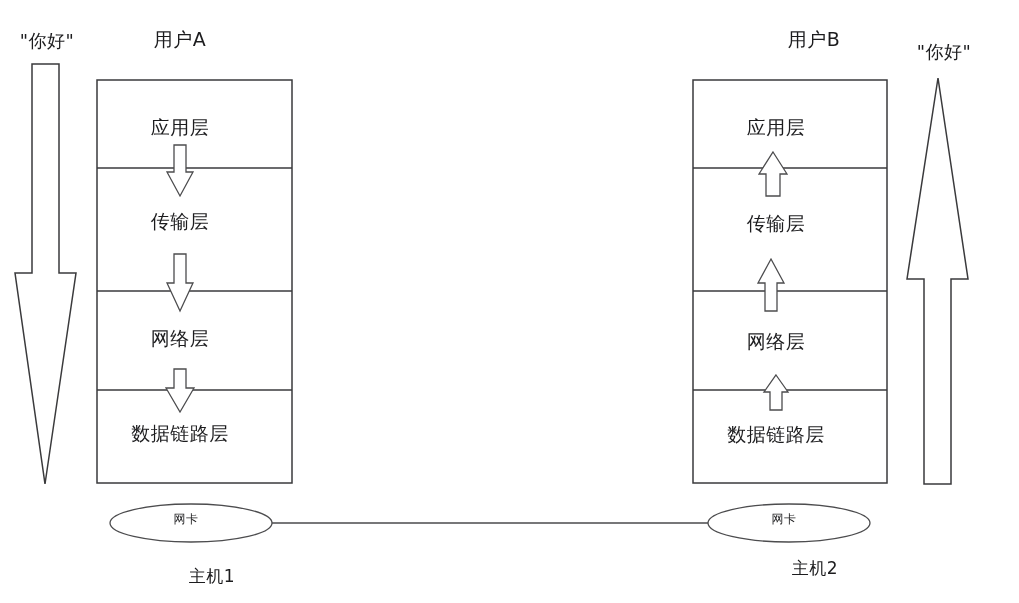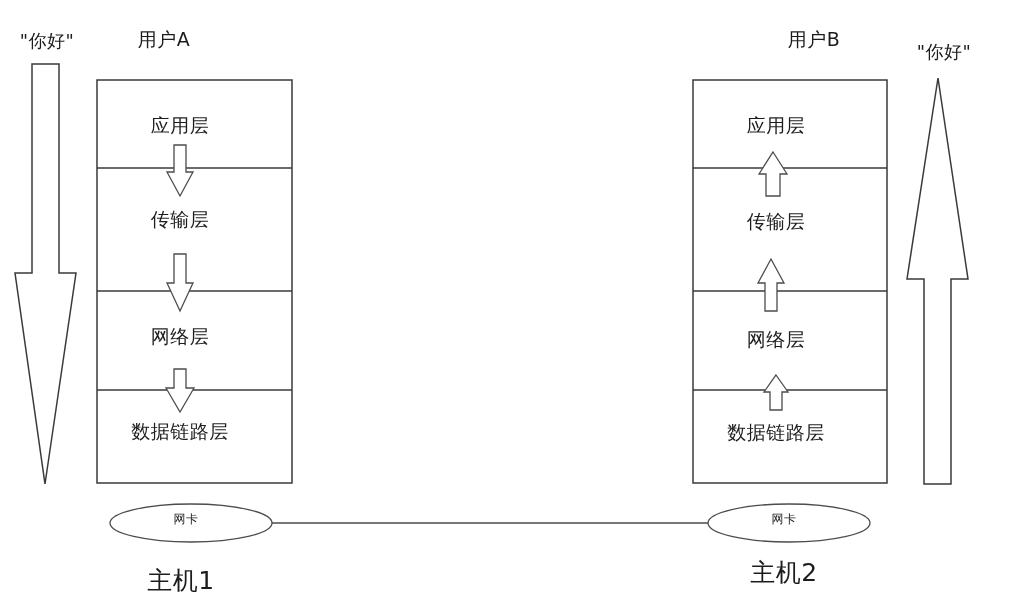--- a/index.html
+++ b/index.html
@@ -51,37 +51,37 @@
   }
   .lbl {
     position: absolute;
     white-space: nowrap;
     line-height: 1;
     color: #1c1c1e;
   }
   .lbl-layer {
     font-size: 19px;
     letter-spacing: 0.5px;
-    font-family: Liberation Mono, monospace;
   }
   .lbl-top {
     font-size: 19px;
     letter-spacing: 0.5px;
   }
   .lbl-msg {
     font-size: 18px;
     letter-spacing: 0.5px;
   }
   .lbl-nic {
     font-size: 12px;
     letter-spacing: 0.5px;
   }
   .lbl-host {
-    font-size: 25px;
+    font-size: 17px;
     letter-spacing: 0.5px;
+    margin-left: 31px;
   }
   .ctr {
     transform: translateX(-50%);
   }
 </style>
 </head>
 <body>
 
 <div id="diagram-root">
 
@@ -108,21 +108,21 @@
     <polygon class="shape-outline-thin" points="773,152 787,174 780,174 780,196 766,196 766,174 759,174"></polygon>
     <polygon class="shape-outline-thin" points="771,259 784,283 777,283 777,311 765,311 765,283 758,283"></polygon>
     <polygon class="shape-outline-thin" points="776,375 788,392 782,392 782,410 770,410 770,392 764,392"></polygon>
 
     <ellipse class="shape-outline-thin" cx="191" cy="523" rx="81" ry="19"></ellipse>
     <ellipse class="shape-outline-thin" cx="789" cy="523" rx="81" ry="19"></ellipse>
     <line class="stroke-thin" x1="272" y1="523" x2="708" y2="523"></line>
 
   </svg>
 
-  <div class="lbl lbl-top ctr" style="left:164px; top:30px;">用户A</div>
+  <div class="lbl lbl-top ctr" style="left:180px; top:30px;">用户A</div>
   <div class="lbl lbl-top ctr" style="left:814px; top:30px;">用户B</div>
 
   <div class="lbl lbl-msg ctr" style="left:47px; top:32px;">"你好"</div>
   <div class="lbl lbl-msg ctr" style="left:944px; top:43px;">"你好"</div>
 
   <div class="lbl lbl-layer ctr" style="left:180px; top:118px;">应用层</div>
   <div class="lbl lbl-layer ctr" style="left:180px; top:212px;">传输层</div>
   <div class="lbl lbl-layer ctr" style="left:180px; top:329px;">网络层</div>
   <div class="lbl lbl-layer ctr" style="left:180px; top:424px;">数据链路层</div>
 

